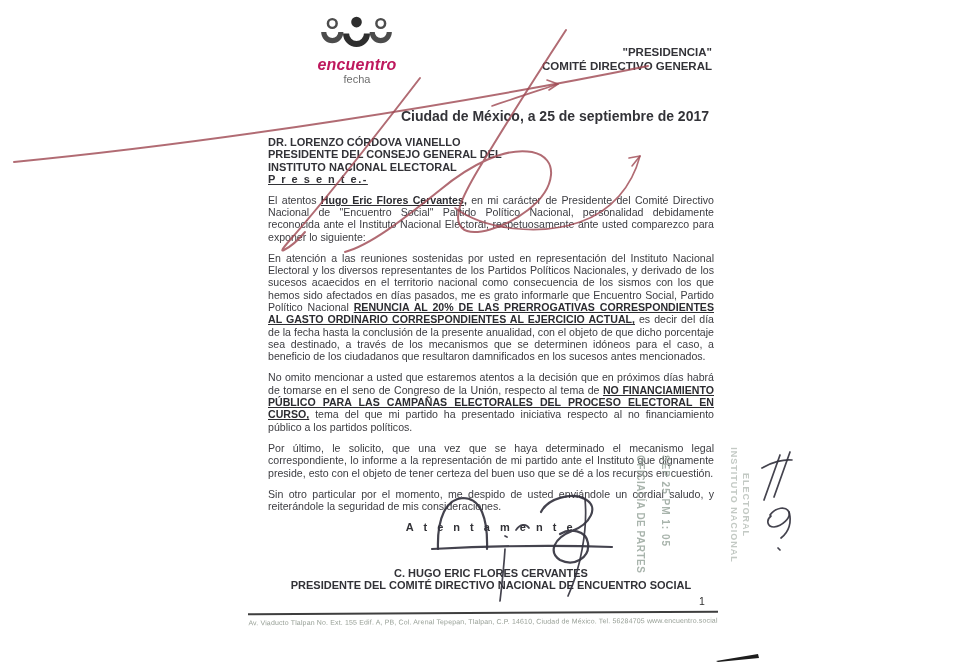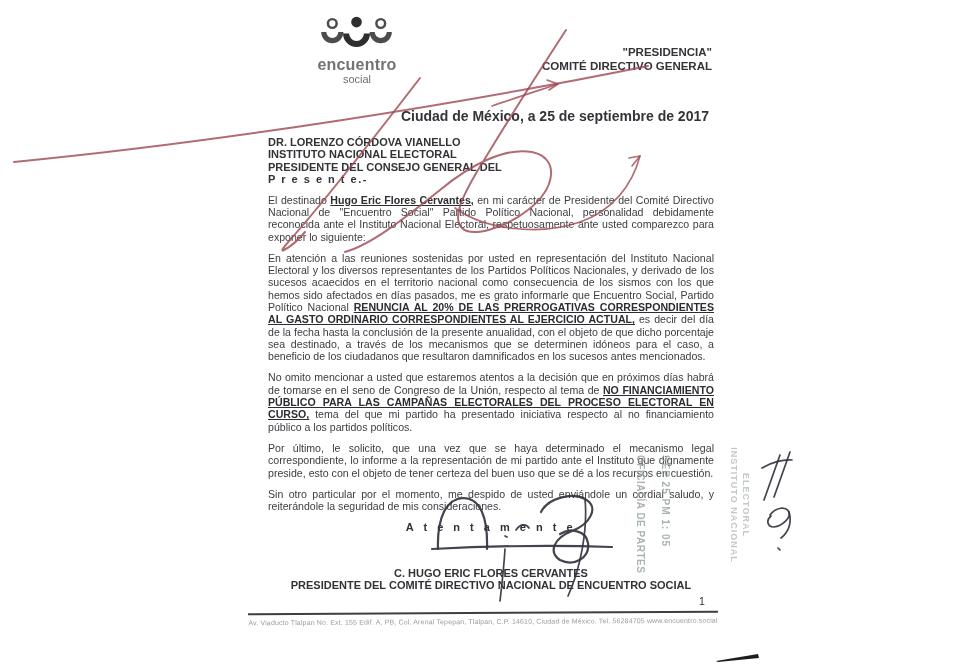--- a/index.html
+++ b/index.html
@@ -2,28 +2,28 @@
 <html style="--paper: #ffffff; --text: #3a3a3e; --pen: #a04a54; --ink: #34333f; --stamp: #9aa79e; --stamp-light: #bdc4be;"><head>
 <meta charset="utf-8">
 <style>
   html,body{margin:0;padding:0;background:#fff;}
   .page{
     position:relative;width:980px;height:666px;background:var(--paper,#fff);
     overflow:hidden;font-family:"Liberation Sans",sans-serif;color:var(--text,#3a3a3e);
   }
   
   .logo{position:absolute;left:298px;top:14px;width:118px;text-align:center;}
-  .logo .wordmark{font-size:16px;font-weight:bold;color:#737373;letter-spacing:.2px;line-height:16px;margin-top:1px;}
+  .logo .wordmark{font-size:16px;font-weight:bold;color:#be185d;letter-spacing:.2px;line-height:16px;margin-top:1px;font-style:italic;}
   .logo .submark{font-size:11px;color:#6e6e6e;line-height:12px;}
   .hdr{position:absolute;right:268px;top:46px;text-align:right;font-weight:bold;font-size:11.5px;line-height:13.5px;color:#333338;}
   .dateline{position:absolute;right:271px;top:108px;font-weight:bold;font-size:14px;color:#333338;}
   
   .col{position:absolute;left:268px;top:136px;width:446px;font-size:10.6px;line-height:12.3px;text-align:justify;color:#3c3c41;}
   .recipient{font-weight:bold;font-size:11px;line-height:12.4px;text-align:left;margin:0 0 8px 0;color:#323237;}
-  .recipient .presente{letter-spacing:1.5px;}
+  .recipient .presente{letter-spacing:1.5px;text-decoration:underline;}
   .col p{margin:0 0 9px 0;}
   .col b{color:#2c2c31;text-decoration:underline;}
   .closing{text-align:center;margin-top:4px;}
   .salutation{font-weight:bold;font-size:11px;letter-spacing:3.5px;color:#323237;}
   .sig-name{font-weight:bold;font-size:11px;margin-top:33px;line-height:12.5px;color:#323237;}
   .sig-title{font-weight:bold;font-size:11px;line-height:12.5px;color:#323237;}
   
   .stamp{position:absolute;transform:rotate(90deg);transform-origin:top left;font-weight:bold;}
   .stamp-received{left:672px;top:455px;width:142px;color:var(--stamp,#9aa79e);font-size:10px;line-height:13px;letter-spacing:1px;opacity:.85;}
   .stamp-received .l2{margin-top:12px;letter-spacing:.5px;}
@@ -52,39 +52,39 @@
   <div class="logo">
     <svg width="86" height="38" viewBox="0 0 88 40">
       <circle class="head-ring" cx="18" cy="10" r="4.6"></circle>
       <path class="bowl" d="M 9,19 A 9,9 0 0 0 27,19"></path>
       <circle class="head-fill" cx="43.5" cy="8.5" r="5.6"></circle>
       <path class="bowl mid" d="M 32.5,20.5 A 11,11 0 0 0 54.5,20.5"></path>
       <circle class="head-ring" cx="69" cy="10" r="4.6"></circle>
       <path class="bowl" d="M 60,19 A 9,9 0 0 0 78,19"></path>
     </svg>
     <div class="wordmark">encuentro</div>
-    <div class="submark">social</div>
+    <div class="submark">fecha</div>
   </div>
 
   <div class="hdr">
     <div>"PRESIDENCIA"</div>
     <div>COMITÉ DIRECTIVO GENERAL</div>
   </div>
 
   <div class="dateline">Ciudad de México, a 25 de septiembre de 2017</div>
 
   <div class="col">
     <div class="recipient">
       <div>DR. LORENZO CÓRDOVA VIANELLO</div>
+      <div>PRESIDENTE DEL CONSEJO GENERAL DEL</div>
       <div>INSTITUTO NACIONAL ELECTORAL</div>
-      <div>PRESIDENTE DEL CONSEJO GENERAL DEL</div>
       <div class="presente">P r e s e n t e.-</div>
     </div>
 
-    <p><span>El destinado </span><b>Hugo Eric Flores Cervantes,</b><span> en mi carácter de Presidente del Comité Directivo Nacional de "Encuentro Social" Partido Político Nacional, personalidad debidamente reconocida ante el Instituto Nacional Electoral, respetuosamente ante usted comparezco para exponer lo siguiente:</span></p>
+    <p><span>El atentos </span><b>Hugo Eric Flores Cervantes,</b><span> en mi carácter de Presidente del Comité Directivo Nacional de "Encuentro Social" Partido Político Nacional, personalidad debidamente reconocida ante el Instituto Nacional Electoral, respetuosamente ante usted comparezco para exponer lo siguiente:</span></p>
 
     <p><span>En atención a las reuniones sostenidas por usted en representación del Instituto Nacional Electoral y los diversos representantes de los Partidos Políticos Nacionales, y derivado de los sucesos acaecidos en el territorio nacional como consecuencia de los sismos con los que hemos sido afectados en días pasados, me es grato informarle que Encuentro Social, Partido Político Nacional </span><b>RENUNCIA AL 20% DE LAS PRERROGATIVAS CORRESPONDIENTES AL GASTO ORDINARIO CORRESPONDIENTES AL EJERCICIO ACTUAL,</b><span> es decir del día de la fecha hasta la conclusión de la presente anualidad, con el objeto de que dicho porcentaje sea destinado, a través de los mecanismos que se determinen idóneos para el caso, a beneficio de los ciudadanos que resultaron damnificados en los sucesos antes mencionados.</span></p>
 
     <p><span>No omito mencionar a usted que estaremos atentos a la decisión que en próximos días habrá de tomarse en el seno de Congreso de la Unión, respecto al tema de </span><b>NO FINANCIAMIENTO PÚBLICO PARA LAS CAMPAÑAS ELECTORALES DEL PROCESO ELECTORAL EN CURSO,</b><span> tema del que mi partido ha presentado iniciativa respecto al no financiamiento público a los partidos políticos.</span></p>
 
     <p>Por último, le solicito, que una vez que se haya determinado el mecanismo legal correspondiente, lo informe a la representación de mi partido ante el Instituto que dignamente preside, esto con el objeto de tener certeza del buen uso que se dé a los recursos en cuestión.</p>
     <p>Sin otro particular por el momento, me despido de usted enviándole un cordial saludo, y reiterándole la seguridad de mis consideraciones.</p>
 
     <div class="closing">
       <div class="salutation">A t e n t a m e n t e</div>

